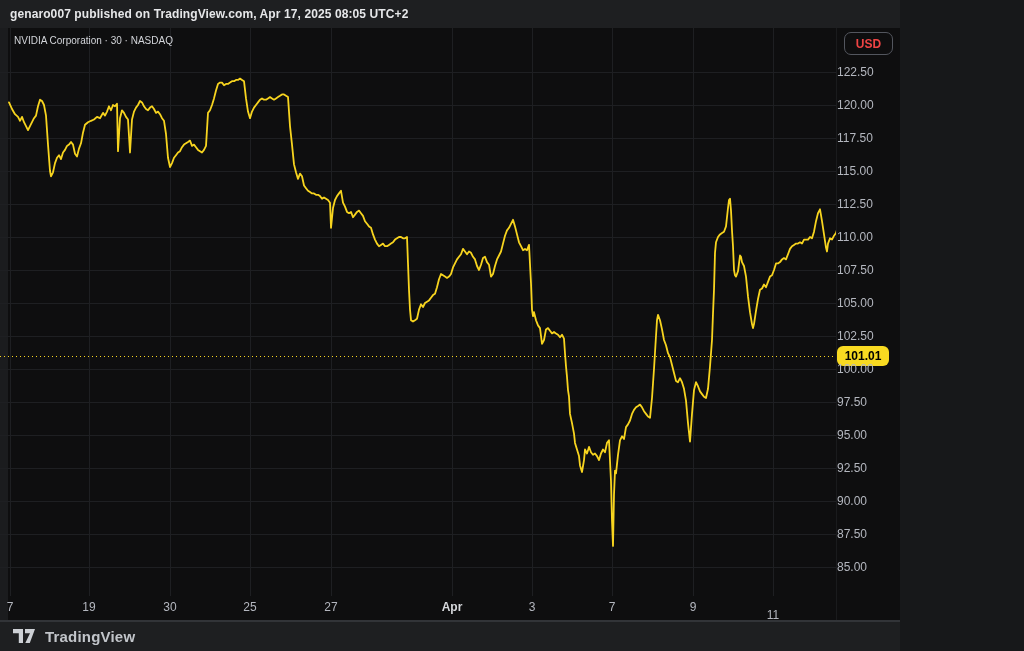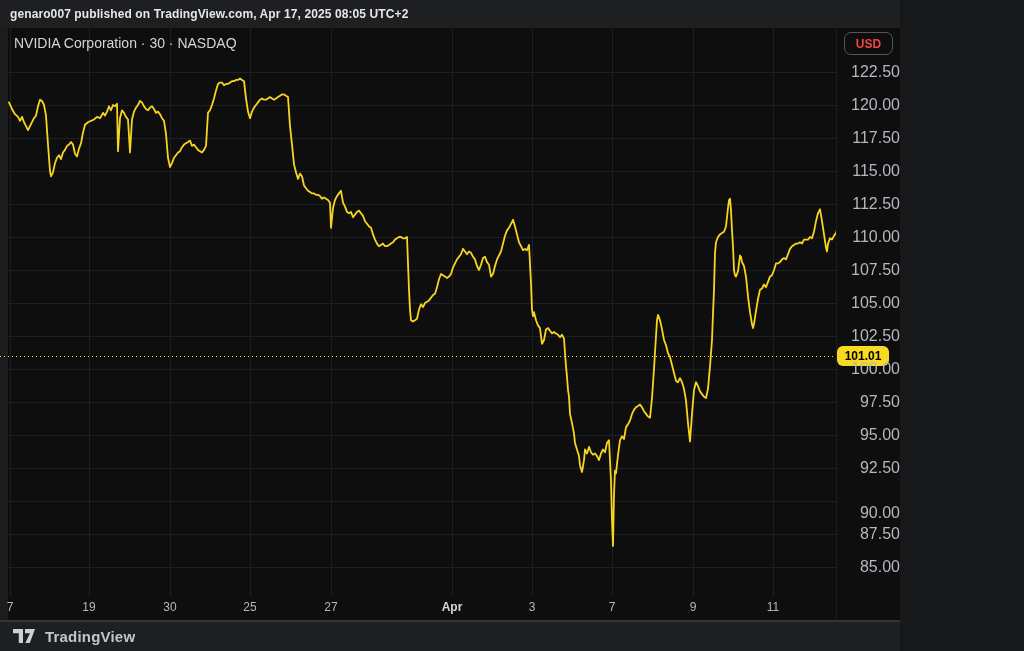--- a/index.html
+++ b/index.html
@@ -2,27 +2,27 @@
 <html><head>
 <meta charset="utf-8">
 <style>
   html,body{margin:0;padding:0;background:#17181a;font-family:"Liberation Sans",sans-serif;}
   .stage{width:900px;height:651px;overflow:hidden;position:relative;background:#0e0e0f;}
   .publish-bar{height:28px;background:#1e1f21;color:#e6e7e9;font-size:12px;font-weight:600;
     display:flex;align-items:center;padding-left:10px;box-sizing:border-box;letter-spacing:.1px;}
   .main{position:relative;height:592px;background:#0e0e0f;border-bottom:2px solid #323438;box-sizing:content-box;}
   .left-strip{position:absolute;left:0;top:0;width:8px;height:100%;background:#1b1c1e;z-index:1;}
   #plot{position:absolute;left:0;top:0;z-index:2;display:block;}
-  .legend{position:absolute;left:14px;top:7px;font-size:14px;color:#d3d5da;z-index:5;white-space:nowrap;}
+  .legend{position:absolute;left:14px;top:7px;font-size:10px;color:#d3d5da;z-index:5;white-space:nowrap;}
   .price-axis{position:absolute;right:0;top:0;width:64px;height:100%;background:#0e0e0f;
     border-left:1px solid #1a1b1d;box-sizing:border-box;z-index:4;}
   .usd-btn{position:absolute;top:4px;left:7px;width:49px;height:23px;border:1px solid #53565e;border-radius:7px;
     background:transparent;color:#ef4444;font-size:12px;font-weight:600;font-family:"Liberation Sans",sans-serif;
     display:flex;align-items:center;justify-content:center;cursor:pointer;padding:0;}
-  .ptick{position:absolute;left:0;width:100%;text-align:right;font-size:16px;color:#b4b7bf;line-height:16px;}
+  .ptick{position:absolute;left:0;width:100%;text-align:left;font-size:12px;color:#b4b7bf;line-height:16px;}
   .badge{position:absolute;left:0;width:52px;height:20px;border-radius:6px;
     display:flex;align-items:center;justify-content:center;font-size:12px;font-weight:700;}
   .time-axis{position:absolute;left:0;top:568px;width:960px;height:24px;z-index:4;}
   .ttick{position:absolute;top:4px;transform:translateX(-50%);font-size:12px;color:#b4b7bf;line-height:14px;}
   .ttick.strong{color:#d6d8dc;font-weight:700;}
   .spark{position:absolute;left:910px;top:528px;width:40px;height:40px;z-index:6;cursor:pointer;}
   .bottom-bar{height:29px;background:#1e1f21;display:flex;align-items:center;gap:9px;
     padding-left:13px;box-sizing:border-box;}
   .home-link{display:flex;align-items:center;gap:9px;cursor:pointer;}
   .brand-text{font-size:15px;font-weight:700;color:#c2c5ca;letter-spacing:.2px;}
@@ -77,42 +77,42 @@
     <div class="time-axis" id="time-axis">
         <div class="ttick" style="left: 10px;">7</div>
         <div class="ttick" style="left: 89px;">19</div>
         <div class="ttick" style="left: 170px;">30</div>
         <div class="ttick" style="left: 250px;">25</div>
         <div class="ttick" style="left: 331px;">27</div>
         <div class="ttick strong" style="left: 452px;">Apr</div>
         <div class="ttick" style="left: 532px;">3</div>
         <div class="ttick" style="left: 612px;">7</div>
         <div class="ttick" style="left: 693px;">9</div>
-        <div class="ttick" style="left: 773px;">11</div>
+        <div class="ttick" style="left: 773px; margin-top: 8px;">11</div>
         <div class="ttick" style="left: 853px;">15</div>
         <div class="ttick" style="left: 934px; margin-top: 28px;">17</div>
       </div>
 
     <div class="price-axis" id="price-axis">
       <button class="usd-btn">USD</button>
       <div class="badge" id="last-badge" style="top: 318px; background: rgb(248, 218, 33); color: rgb(0, 0, 0);">101.01</div>
     <div class="ptick" style="top: 36px;">122.50</div>
         <div class="ptick" style="top: 69px;">120.00</div>
         <div class="ptick" style="top: 102px;">117.50</div>
         <div class="ptick" style="top: 135px;">115.00</div>
         <div class="ptick" style="top: 168px;">112.50</div>
         <div class="ptick" style="top: 201px;">110.00</div>
         <div class="ptick" style="top: 234px;">107.50</div>
         <div class="ptick" style="top: 267px;">105.00</div>
         <div class="ptick" style="top: 300px;">102.50</div>
         <div class="ptick" style="top: 333px;">100.00</div>
         <div class="ptick" style="top: 366px;">97.50</div>
         <div class="ptick" style="top: 399px;">95.00</div>
         <div class="ptick" style="top: 432px;">92.50</div>
-        <div class="ptick" style="top: 477px;">90.00</div>
+        <div class="ptick" style="top: 465px;">90.00</div>
         <div class="ptick" style="top: 498px;">87.50</div>
         <div class="ptick" style="top: 531px;">85.00</div>
       </div>
 
     <div class="spark">
       <svg width="40" height="40" viewBox="0 0 40 40">
         <defs>
           <linearGradient id="gBolt" x1="0" y1="0" x2="1" y2="1">
             <stop offset="0" stop-color="#c44ae8"></stop>
               <stop offset="1" stop-color="#8c2fe0"></stop>

